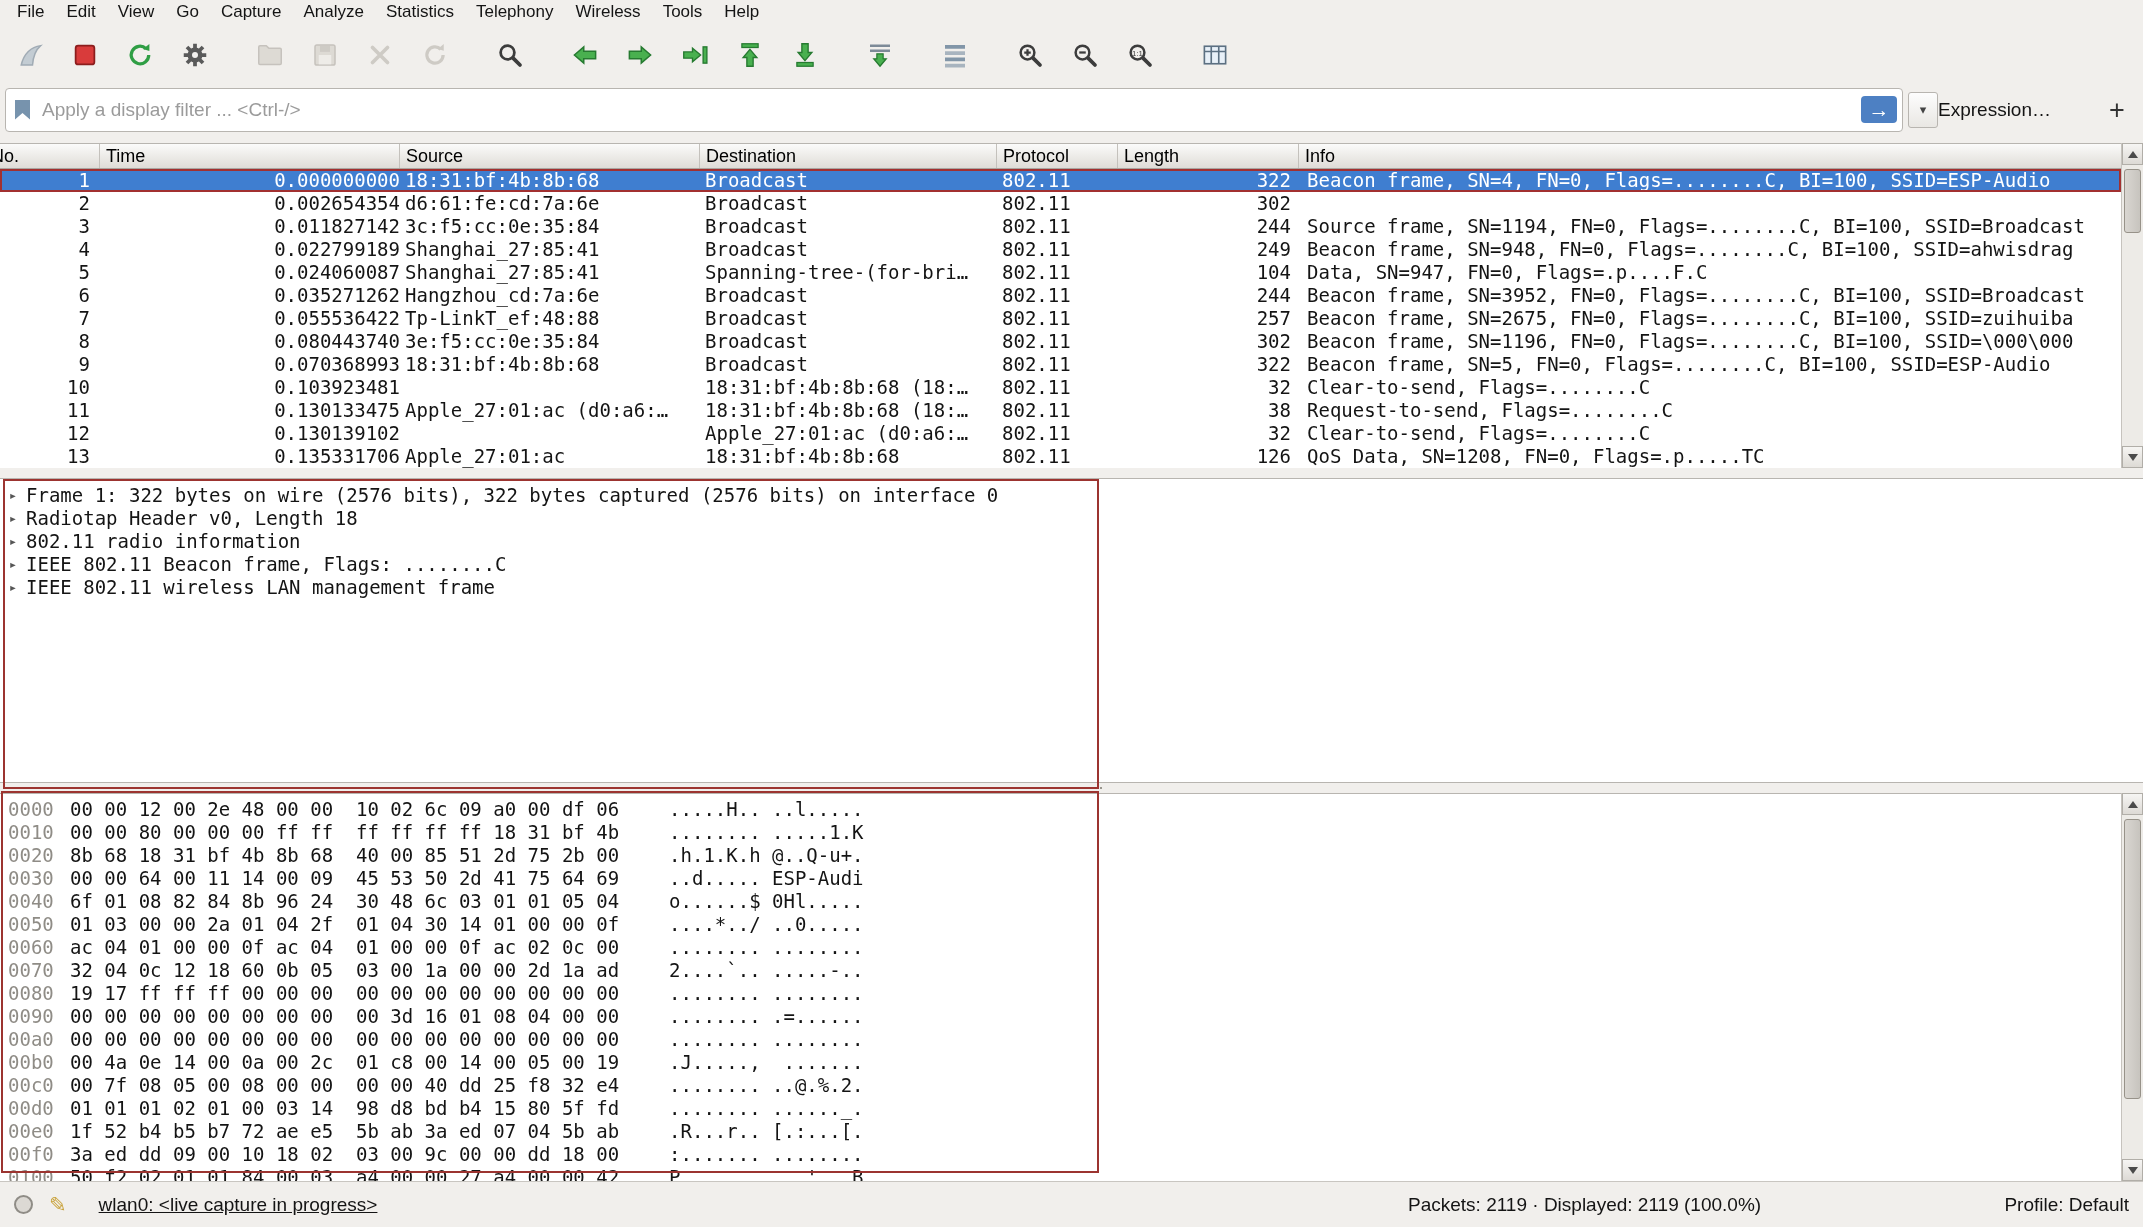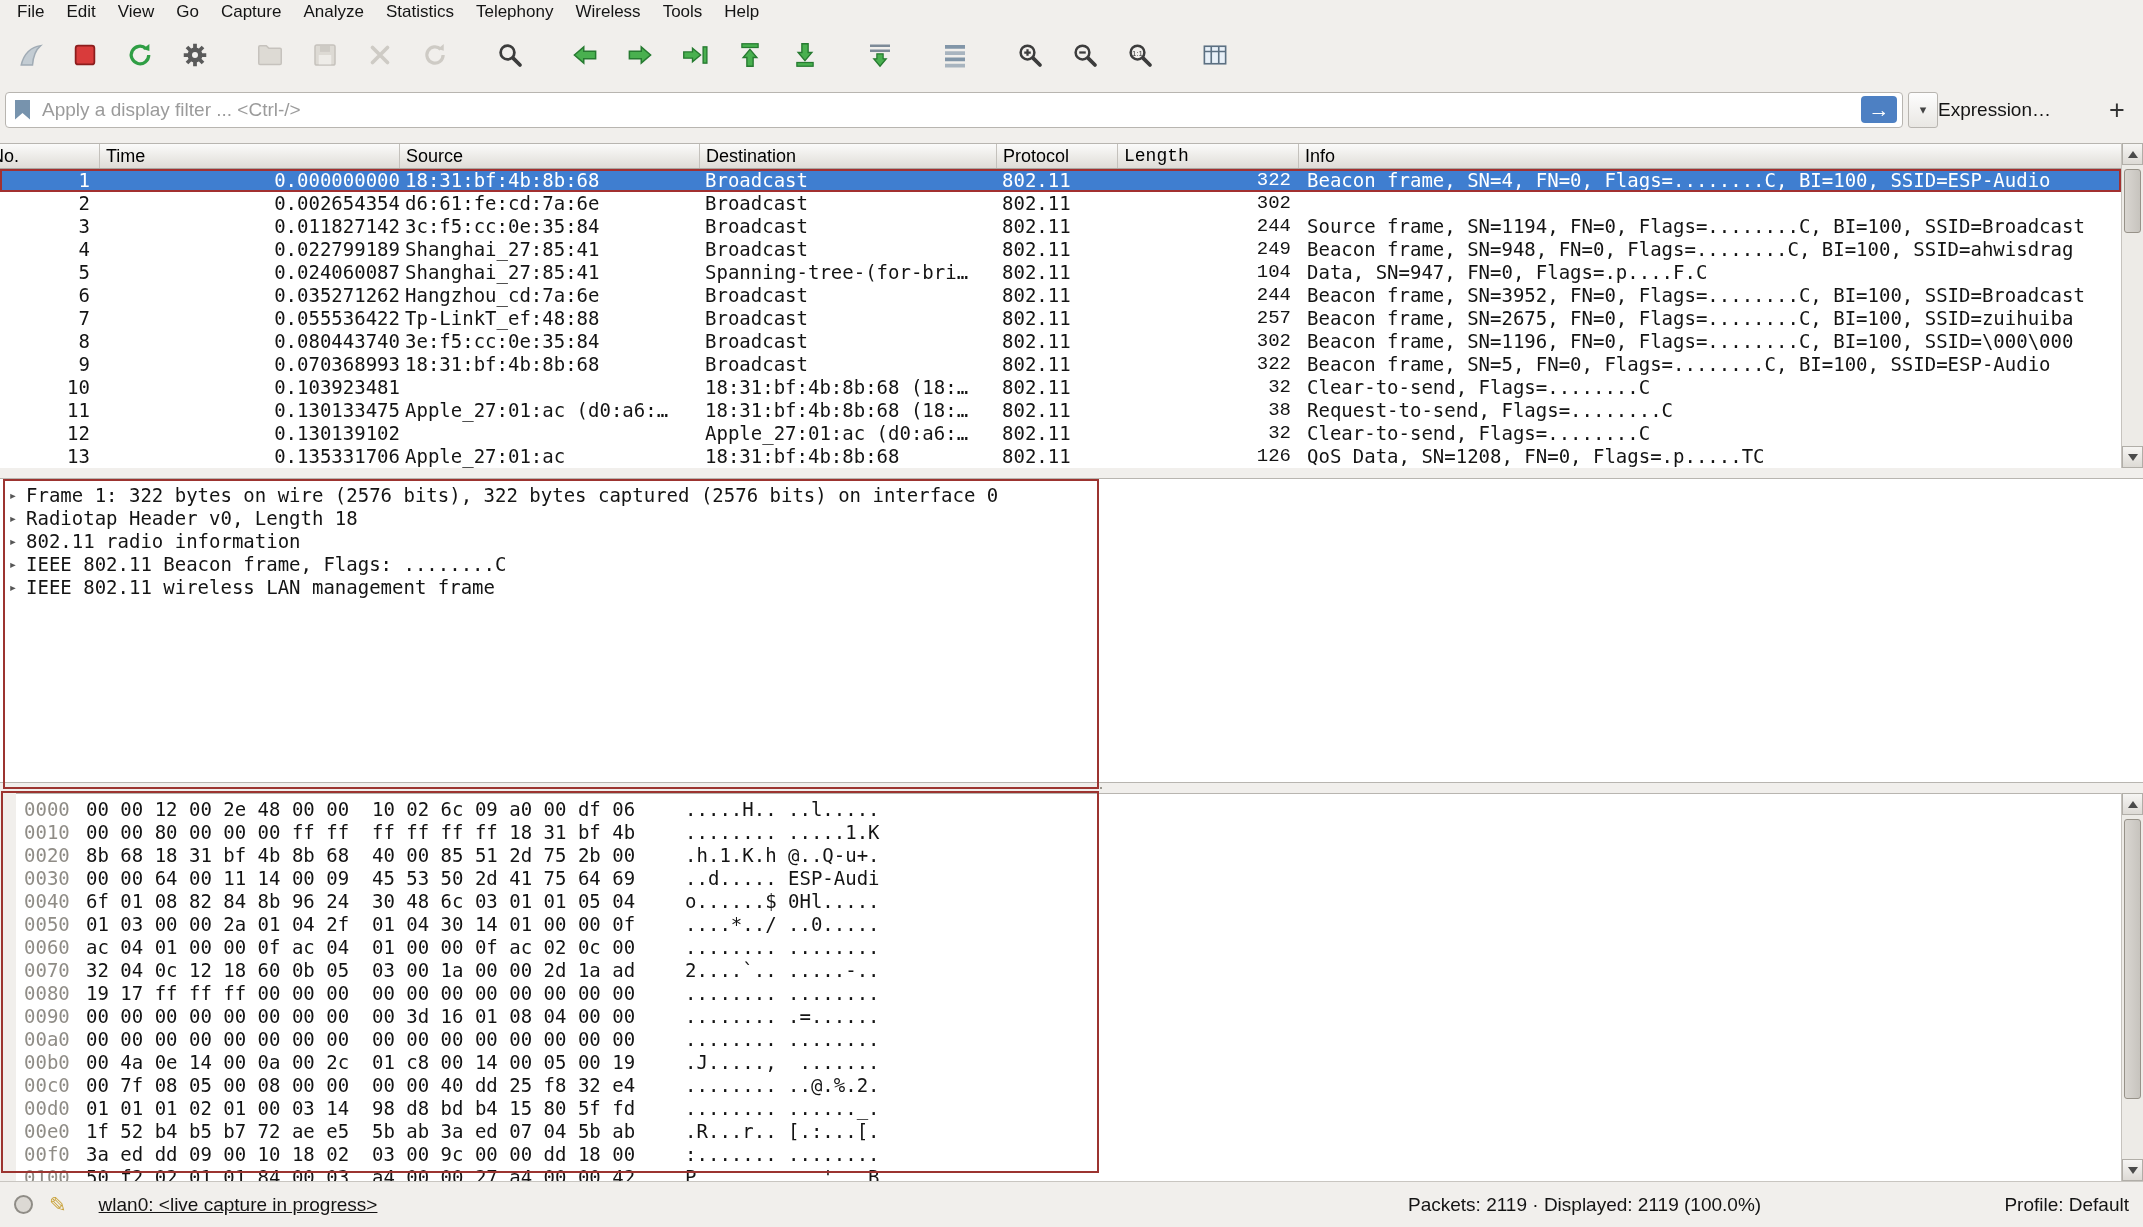--- a/index.html
+++ b/index.html
@@ -16,21 +16,21 @@
   .menu-item{padding:2px 11px;cursor:default;white-space:nowrap;}
 
   
   .toolbar{position:absolute;left:0;top:24px;right:0;height:62px;display:flex;align-items:center;padding-left:8px;}
   .tb-btn{width:44px;height:44px;margin-right:11px;background:transparent;border:none;display:flex;align-items:center;justify-content:center;padding:0;}
   .tb-btn.disabled{opacity:.55;}
   .tb-sep{width:20px;height:1px;flex:none;}
 
   
   .filter-bar{position:absolute;left:0;top:86px;right:0;height:47px;display:flex;align-items:center;padding:0 10px 0 5px;}
-  .filter-input{width:1898px;height:36px;background:#fff;border:1px solid #b8b5b0;border-radius:4px;display:flex;align-items:center;padding:0 5px 0 9px;flex:none;}
+  .filter-input{width:1898px;height:44px;background:#fff;border:1px solid #b8b5b0;border-radius:4px;display:flex;align-items:center;padding:0 5px 0 9px;flex:none;}
   .bookmark-icon{width:15px;height:20px;background:#7793ad;clip-path:polygon(0 0,100% 0,100% 100%,50% 68%,0 100%);flex:none;}
   .filter-placeholder{flex:1;margin-left:12px;font-size:19px;color:#9b9b9b;white-space:nowrap;overflow:hidden;}
   .filter-apply{width:36px;height:27px;background:#4d80c3;border-radius:4px;color:#fff;display:flex;align-items:center;justify-content:center;font-size:21px;font-weight:bold;flex:none;}
   .filter-drop{width:30px;height:36px;margin-left:5px;border:1px solid #b8b5b0;border-radius:3px;background:linear-gradient(#fdfdfd,#e9e7e3);display:flex;align-items:center;justify-content:center;font-size:13px;color:#444;flex:none;}
   .filter-expression{font-size:19px;white-space:nowrap;}
   .filter-add{margin-left:auto;width:32px;text-align:center;font-size:27px;color:#333;line-height:36px;}
 
   
   .plist-header{position:absolute;left:0;top:143px;width:2121px;height:26px;background:linear-gradient(#fbfbfa,#dfdcd7);border-top:1px solid #b8b5b0;border-bottom:1px solid #a9a6a1;display:flex;font-size:18px;color:#000;}
   .hcell{height:100%;display:flex;align-items:center;border-right:1px solid #c4c1bc;padding-left:6px;overflow:hidden;white-space:nowrap;}
@@ -38,34 +38,34 @@
   .hcell.c-no{padding-left:0;text-indent:-9px;}
   .plist-body{position:absolute;left:0;top:169px;width:2121px;height:299px;background:#fff;overflow:hidden;font-size:19px;}
   .prow{display:flex;height:23px;line-height:23px;white-space:nowrap;}
   .prow.selected{color:#fff;outline:2px solid #a23030;outline-offset:-2px;}
   .cell{overflow:hidden;white-space:pre;flex:none;}
   .c-no{width:100px;} .cell.c-no{text-align:right;padding-right:10px;}
   .c-time{width:300px;} .cell.c-time{padding-left:16px;text-align:right;}
   .c-source{width:300px;} .cell.c-source{padding-left:5px;}
   .c-destination{width:297px;} .cell.c-destination{padding-left:5px;}
   .c-protocol{width:121px;} .cell.c-protocol{padding-left:5px;}
-  .c-length{width:181px;font-family:Liberation Mono, monospace;} .cell.c-length{text-align:right;padding-right:8px;}
+  .c-length{width:181px;} .cell.c-length{text-align:right;padding-right:8px;}
   .c-info{flex:1 1 auto;width:auto;} .cell.c-info{padding-left:8px;}
 
   
   .details-pane{position:absolute;left:0;top:478px;width:2143px;height:305px;background:#fff;border-top:1px solid #b8b5b0;border-bottom:1px solid #b8b5b0;padding-top:5px;font-size:19px;overflow:hidden;}
   .dline{height:23px;line-height:23px;display:flex;align-items:center;white-space:pre;}
   .tri{width:26px;text-align:center;color:#555;font-size:14px;flex:none;}
 
   
   .splitter{position:absolute;left:0;top:783px;width:2143px;height:10px;background:#f1efec;display:flex;align-items:center;justify-content:center;}
   .splitter-handle{width:60px;border-top:2px dotted #9a978f;}
 
   
-  .hex-pane{position:absolute;left:16px;top:793px;width:2121px;height:388px;background:#fff;border-top:1px solid #b8b5b0;padding-top:4px;font-size:19px;overflow:hidden;}
+  .hex-pane{position:absolute;left:0;top:793px;width:2121px;height:388px;background:#fff;border-top:1px solid #b8b5b0;padding-top:4px;font-size:19px;overflow:hidden;}
   .hrow{height:23px;line-height:23px;white-space:pre;}
   .hoff{display:inline-block;width:50px;margin-left:8px;color:#8f8c86;}
   .hhex{margin-left:12px;}
   .hasc{margin-left:50px;}
 
   
   .vscroll{position:absolute;right:0;width:22px;background:#edebe7;border-left:1px solid #c6c3be;}
   .vs-list{top:143px;height:325px;}
   .vs-hex{top:793px;height:388px;}
   .sb-btn{position:absolute;left:0;width:21px;height:22px;background:linear-gradient(#f6f5f3,#dddad5);border:1px solid #b1aea8;display:flex;align-items:center;justify-content:center;}

